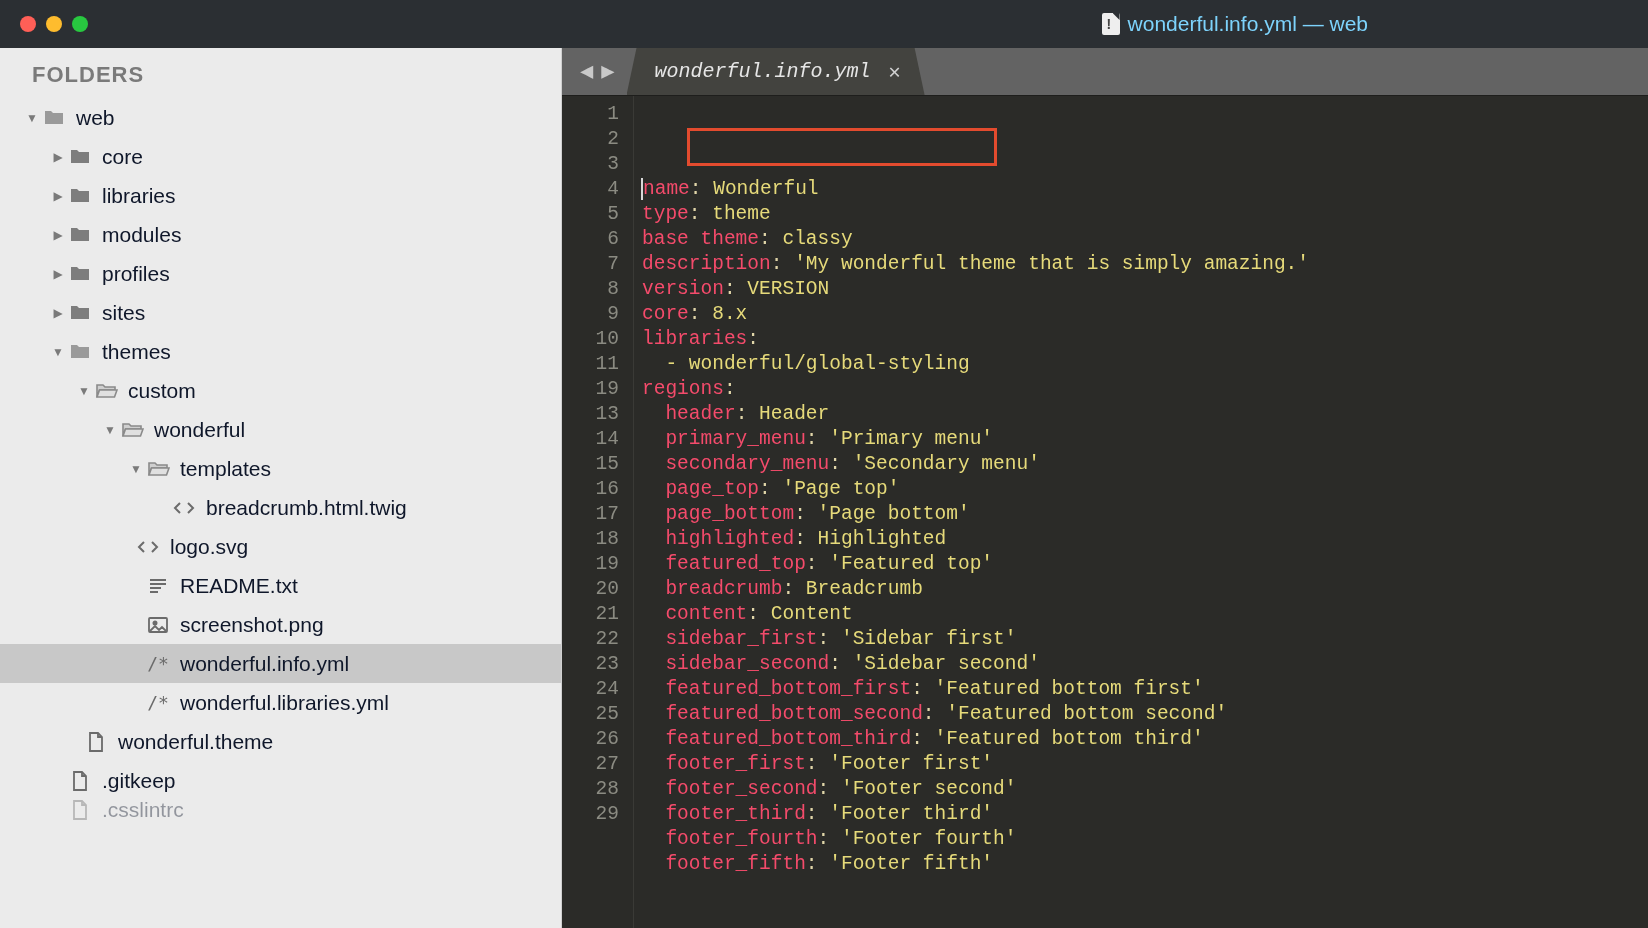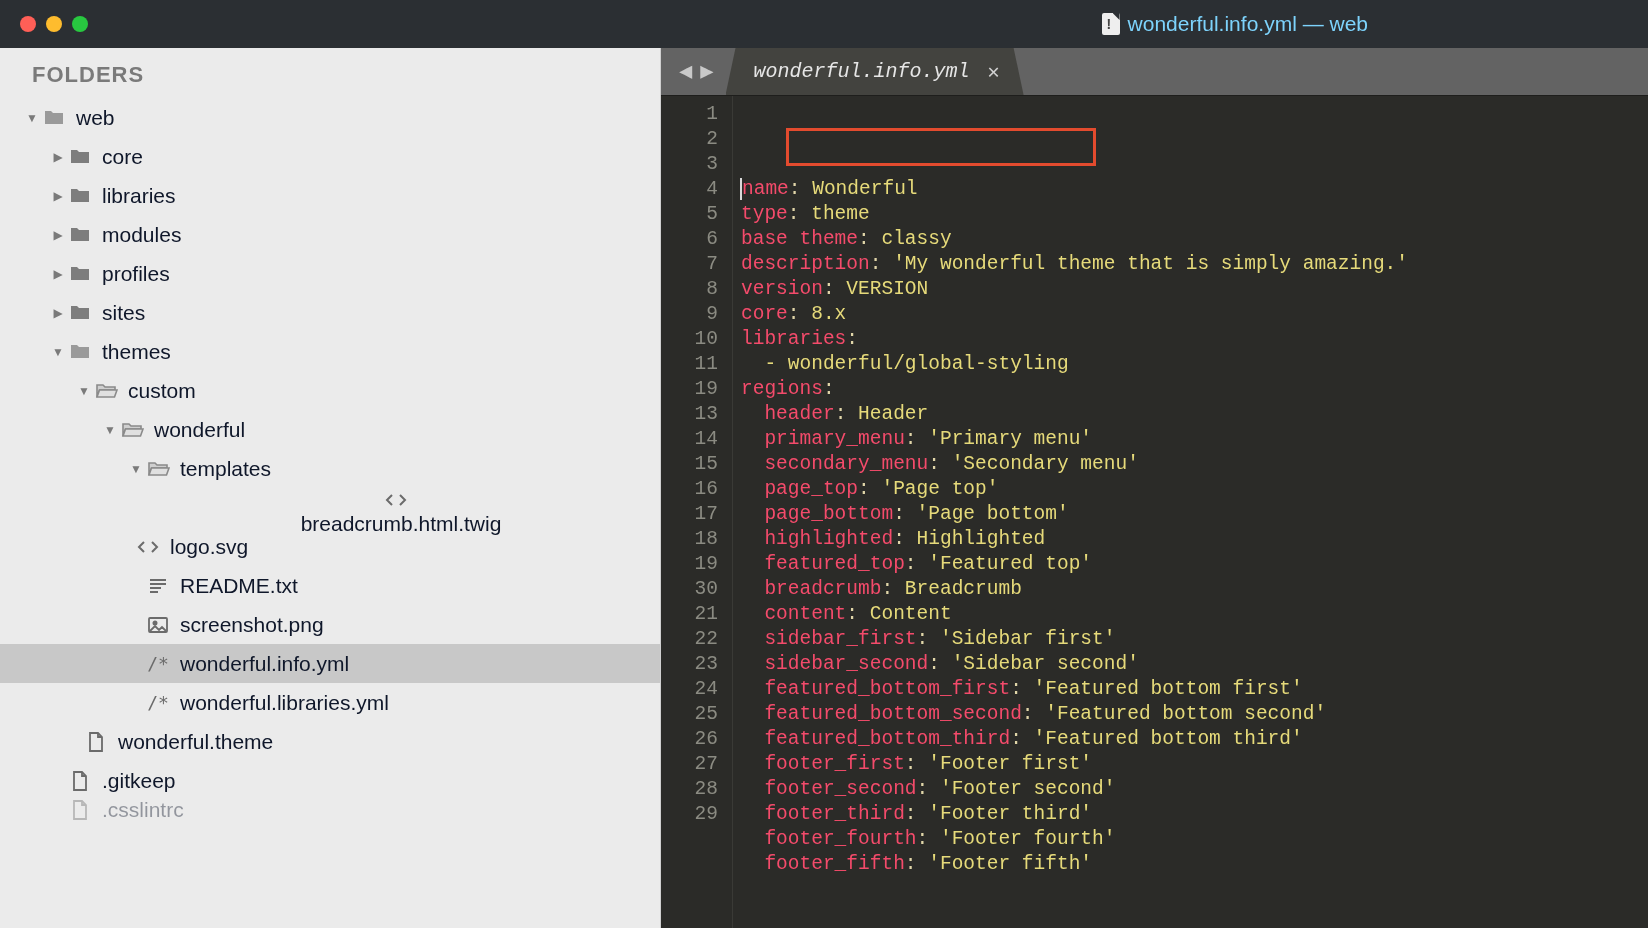--- a/index.html
+++ b/index.html
@@ -23,21 +23,21 @@
   }
   .title-center .file-icon { width:18px; height:22px; background:#eee; display:inline-block; border-radius:2px; position:relative;}
   .title-center .file-icon::after{content:"";position:absolute;top:0;right:0;width:7px;height:7px;background:#2b2f33;clip-path:polygon(100% 0,100% 100%,0 0);}
   .title-center .file-icon .bang{position:absolute;left:5px;top:3px;font-size:14px;color:#444;font-weight:bold;}
   .title-text { color:#7dd3fc; }
 
   .workspace { display:flex; height:880px; }
 
   
   .sidebar {
-    width:661px; background:#ebebeb; color:#3b3b3b;
+    width:562px; background:#ebebeb; color:#3b3b3b;
     display:flex; flex-direction:column; font-size:21px;
     overflow:hidden;
     border-right:1px solid #d0d0d0;
   }
   .sidebar-header {
     padding:14px 20px 10px 32px; letter-spacing:1px; font-weight:700;
     color:#7a7a7a; font-size:22px;
   }
   .tree { list-style:none; }
   .tree-row {
@@ -208,21 +208,21 @@
         <li class="tree-row" style="padding-left: 126px;">
           <span class="disclosure" style="font-size: 12px;">▼</span>
           <span class="icon">
             <svg viewBox="0 0 24 24" fill="none" stroke="#8a8a8a" stroke-width="1.6">
               <path d="M3 6h6l2 2h10v3H5.5L3 18z" fill="#cfcfcf"></path>
               <path d="M3 18l2.5-7H23l-2.5 7z" fill="#e0e0e0"></path>
             </svg>
           </span>
           <span class="label">templates</span>
         </li>
-        <li class="tree-row" style="padding-left: 152px; flex-direction: column;">
+        <li class="tree-row" style="padding-left: 152px;">
           <span class="disclosure" style="font-size: 12px;"></span>
           <span class="icon">
             <svg viewBox="0 0 24 24" fill="none" stroke="#6b6b6b" stroke-width="2">
               <path d="M8 7l-5 5 5 5"></path>
               <path d="M16 7l5 5-5 5"></path>
             </svg>
           </span>
           <span class="label">breadcrumb.html.twig</span>
         </li>
         <li class="tree-row" style="padding-left: 116px;">
@@ -325,21 +325,21 @@
           <div>10</div>
           <div>11</div>
           <div>19</div>
           <div>13</div>
           <div>14</div>
           <div>15</div>
           <div>16</div>
           <div>17</div>
           <div>18</div>
           <div>19</div>
-          <div>30</div>
+          <div>20</div>
           <div>21</div>
           <div>22</div>
           <div>23</div>
           <div>24</div>
           <div>25</div>
           <div>26</div>
           <div>27</div>
           <div>28</div>
           <div>29</div>
         </div>

